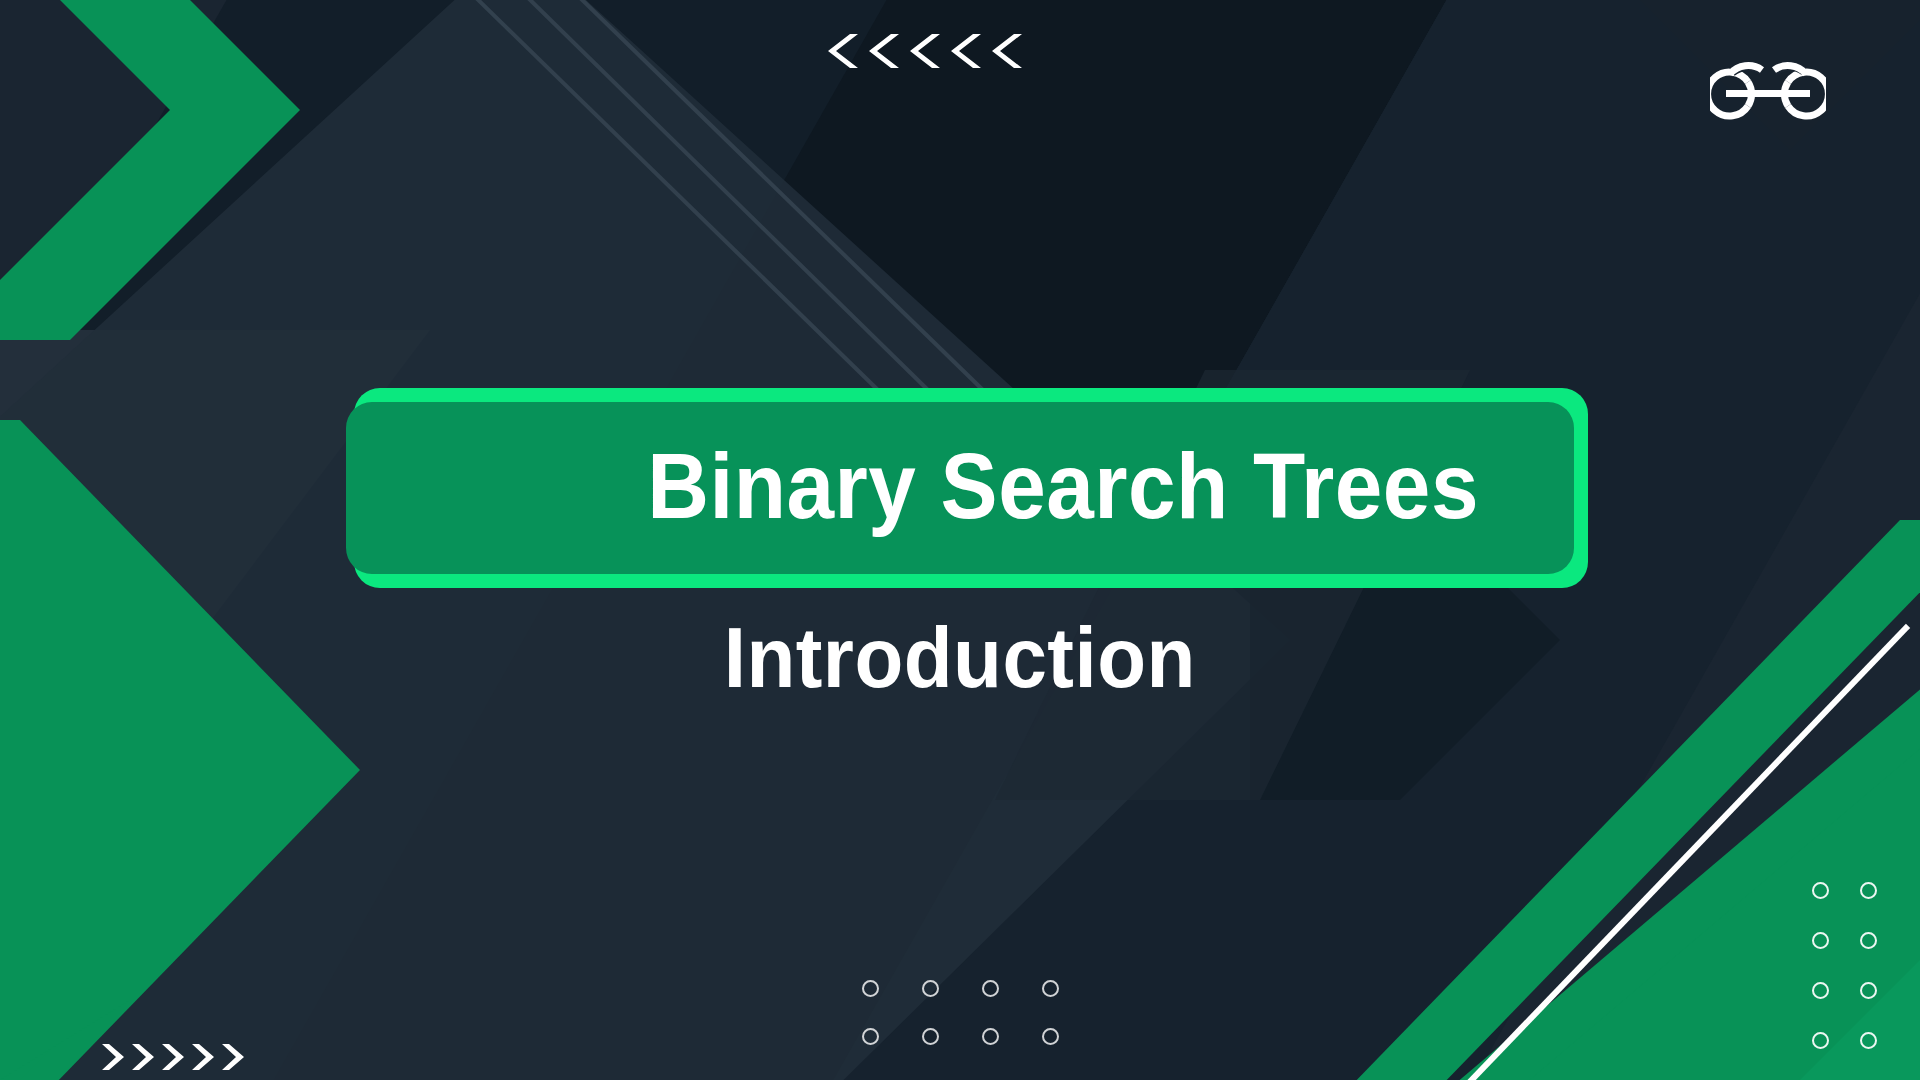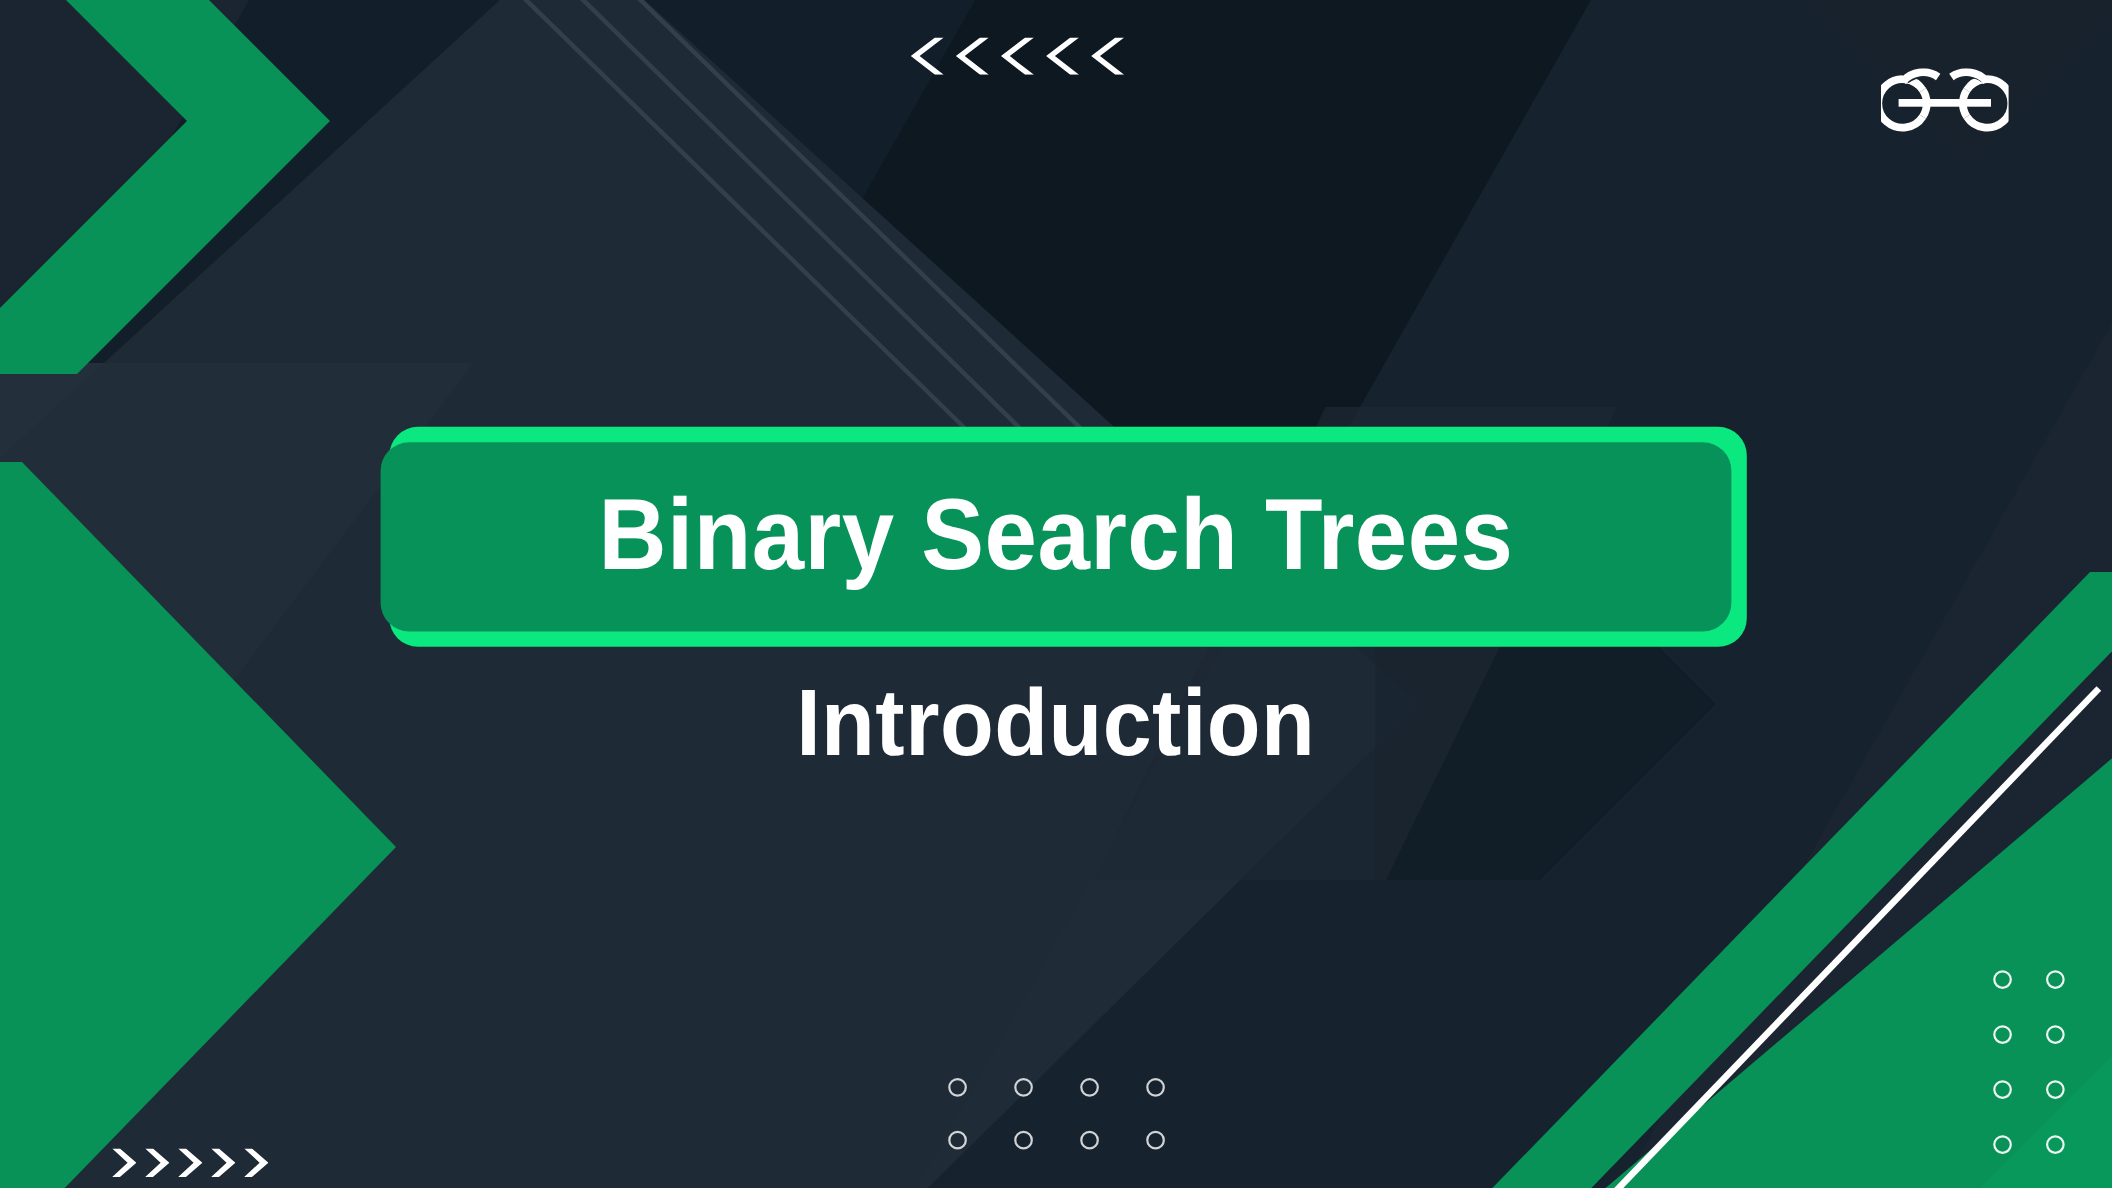--- a/index.html
+++ b/index.html
@@ -74,21 +74,21 @@
     border-radius:26px;
     z-index:0;
   }
   #title-card {
     position:relative;
     z-index:1;
     background:#079259;
     border-radius:26px;
     padding:38px 56px 42px 56px;
     min-width:1228px;
-    text-align:center;
+    text-align:right;
     margin-top:28px;
   }
   #title-text {
     color:#FFFFFF;
     font-size:92px;
     font-weight:700;
     letter-spacing:0.5px;
     line-height:1.0;
     white-space:nowrap;
     transform:scaleX(0.93);

